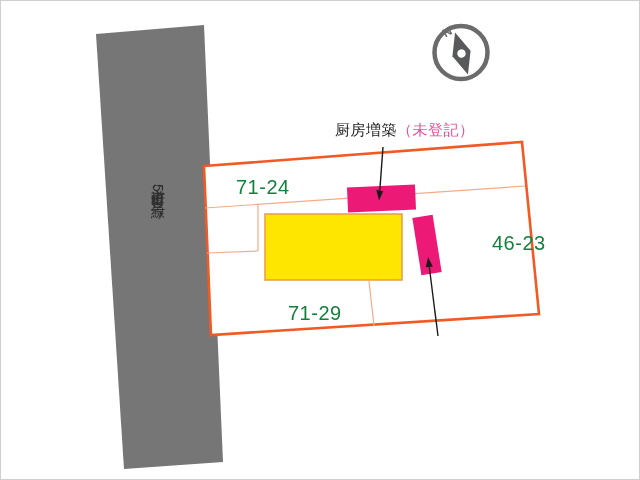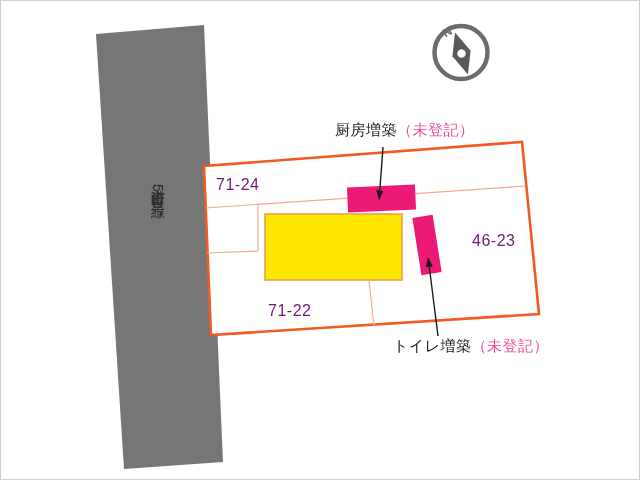--- a/index.html
+++ b/index.html
@@ -23,24 +23,25 @@
     font-size: 14px;
     line-height: 1.1;
     letter-spacing: 1px;
     color: #2e2e2e;
     font-weight: 500;
     white-space: nowrap;
   }
 
   .parcel-label {
     position: absolute;
-    font-size: 16px;
-    color: #701a75;
+    font-size: 20px;
+    color: #15803d;
     letter-spacing: 0.5px;
     white-space: nowrap;
+    margin-left: 20px;
   }
   .pl-7124 { left: 215px; top: 175px; }
   .pl-7123 { left: 471px; top: 231px; }
   .pl-7122 { left: 267px; top: 301px; }
 
   .anno {
     position: absolute;
     font-size: 15px;
     color: #1a1a1a;
     white-space: nowrap;
@@ -101,19 +102,18 @@
       </g>
     </g>
   </svg>
 
   <div class="road-label">市道（十日町5号線）</div>
 
   <div class="compass-n">N</div>
 
   <div class="parcel-label pl-7124">71-24</div>
   <div class="parcel-label pl-7123">46-23</div>
-  <div class="parcel-label pl-7122">71-22</div>
+  <div class="parcel-label pl-7122">71-29</div>
 
   <div class="anno anno-kitchen"><span>厨房増築</span><span class="status">（未登記）</span></div>
 
-  <div class="anno anno-toilet"><span>トイレ増築</span><span class="status">（未登記）</span></div>
 
 </div>
 
 </body></html>

